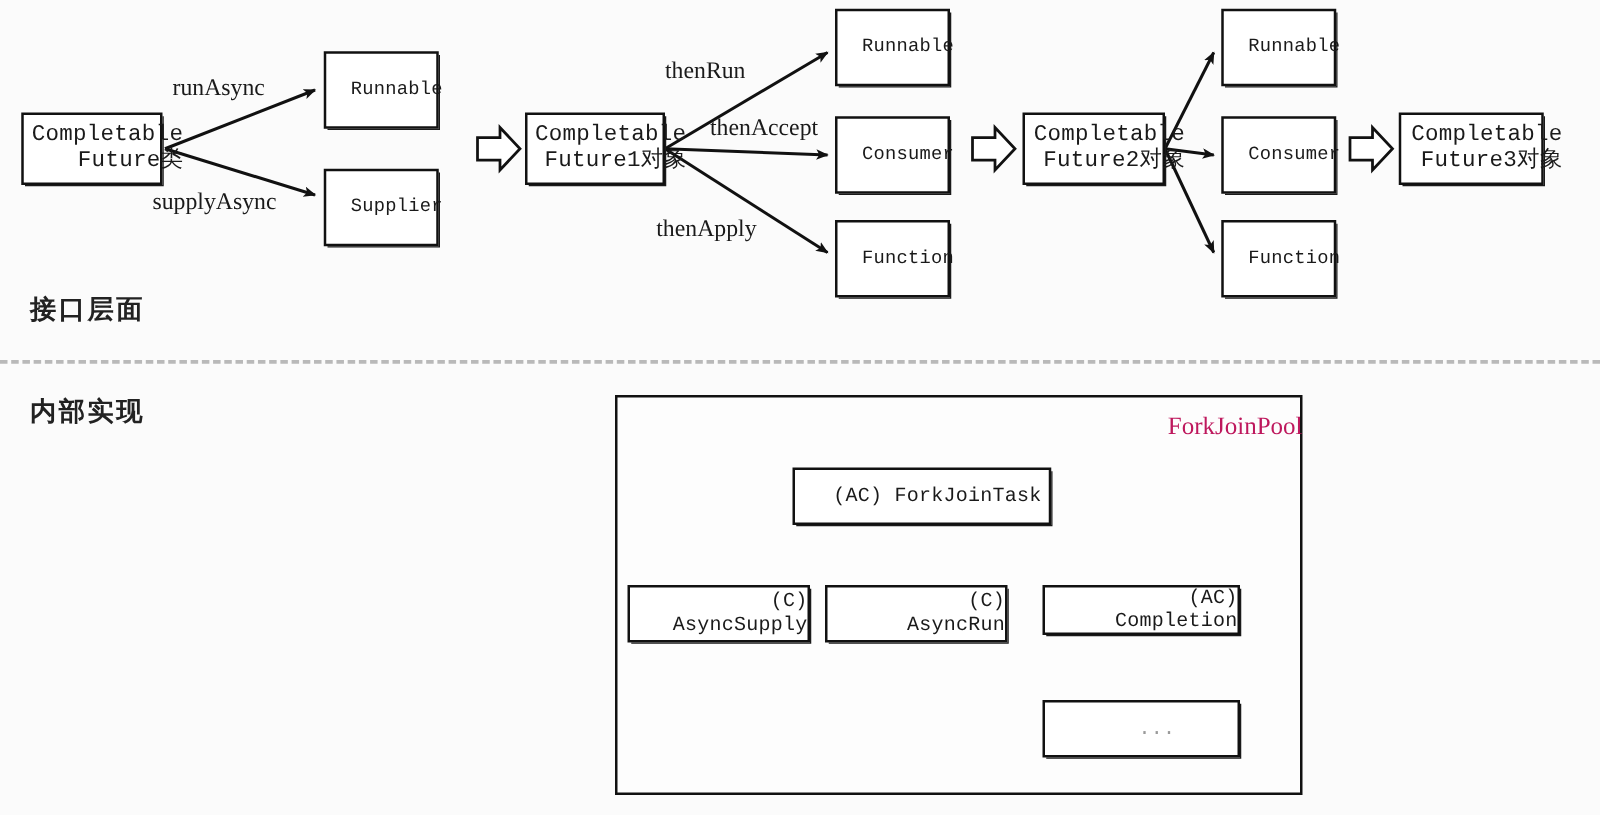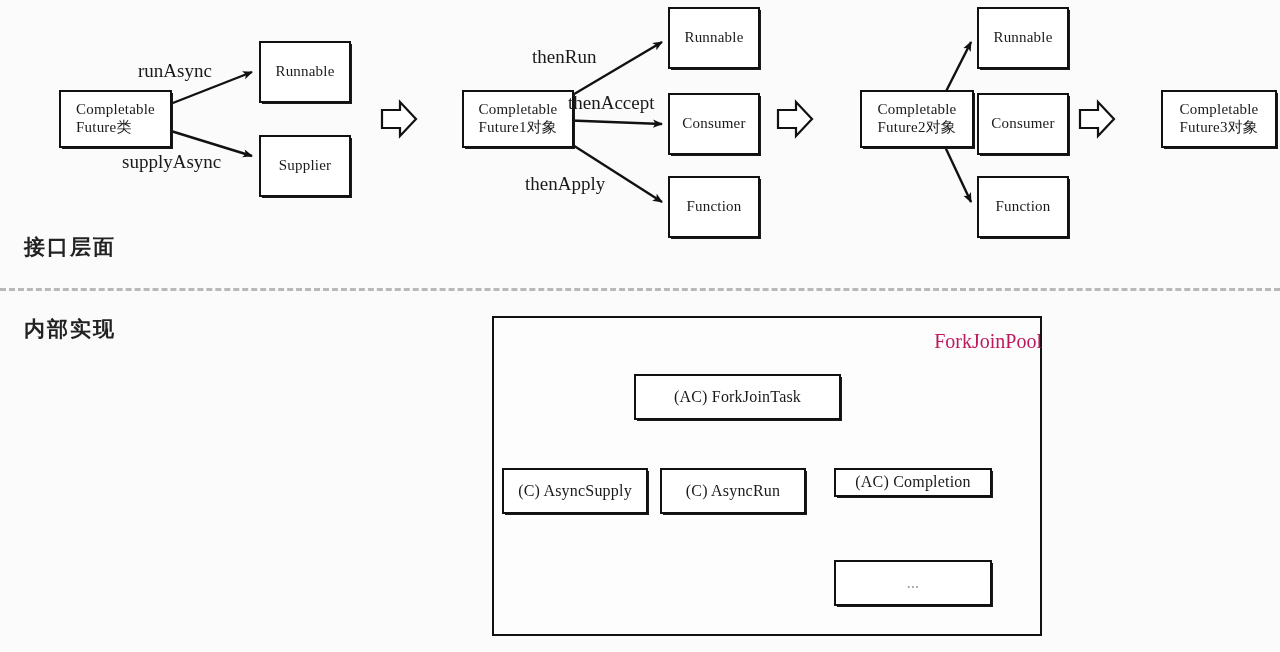--- a/index.html
+++ b/index.html
@@ -21,29 +21,30 @@
   
   .node {
     position: absolute;
     box-sizing: border-box;
     background: #ffffff;
     border: 2px solid #111111;
     box-shadow: 2px 2px 0 -1px #1a1a1a;
     display: flex;
     align-items: center;
     justify-content: center;
-    text-align: left;
+    text-align: right;
     color: #1a1a1a;
-    font-family: Liberation Serif, serif;
+    font-family: Liberation Mono, monospace;
     line-height: 1.18;
     letter-spacing: .2px;
     white-space: pre-line;
+    padding-left: 25px;
   }
   .node.small   { font-size: 15px; }
-  .node.cf      { font-size: 15px; margin-left: 42px; }
+  .node.cf      { font-size: 18px; }
   .node.fj      { font-size: 16px; }
 
   
   .caption {
     position: absolute;
     font-family: "DejaVu Sans", "Liberation Sans", sans-serif;
     font-weight: 700;
     font-size: 21px;
     color: #222222;
     letter-spacing: 2px;
@@ -224,18 +225,18 @@
 
   <div id="fjp-box"></div>
   <div id="fjp-title">ForkJoinPool</div>
 
   <div class="node fj" style="left:634px; top:374px; width:207px; height:46px;">(AC) ForkJoinTask</div>
 
   <div class="node fj" style="left:660px; top:468px; width:146px; height:46px;">(C) AsyncRun</div>
 
   <div class="node fj" style="left:502px; top:468px; width:146px; height:46px;">(C) AsyncSupply</div>
 
-  <div class="node fj" style="left:834px; top:468px; width:158px; height:29px;">(AC) Completion</div>
+  <div class="node fj" style="left:834px; top:468px; width:158px; height:40px;">(AC) Completion</div>
 
   <div class="node fj" style="left:834px; top:560px; width:158px; height:46px; color:#9a9a9a;">...</div>
 
 
 </div>
 
 </body></html>

